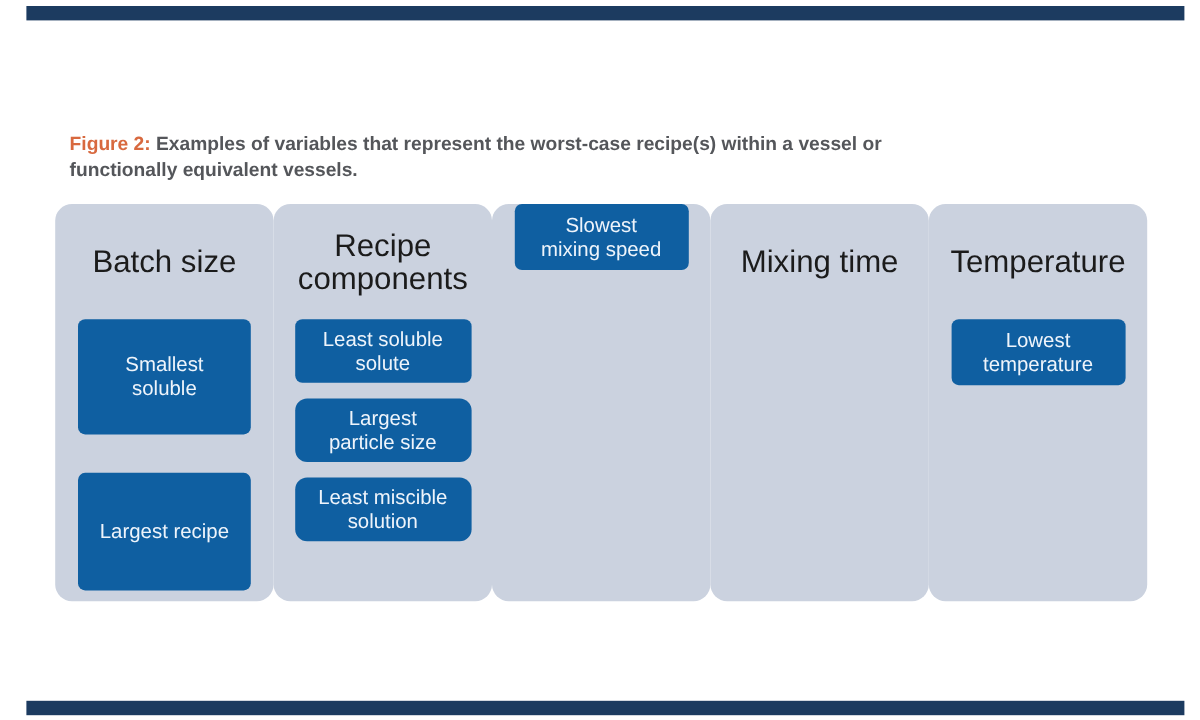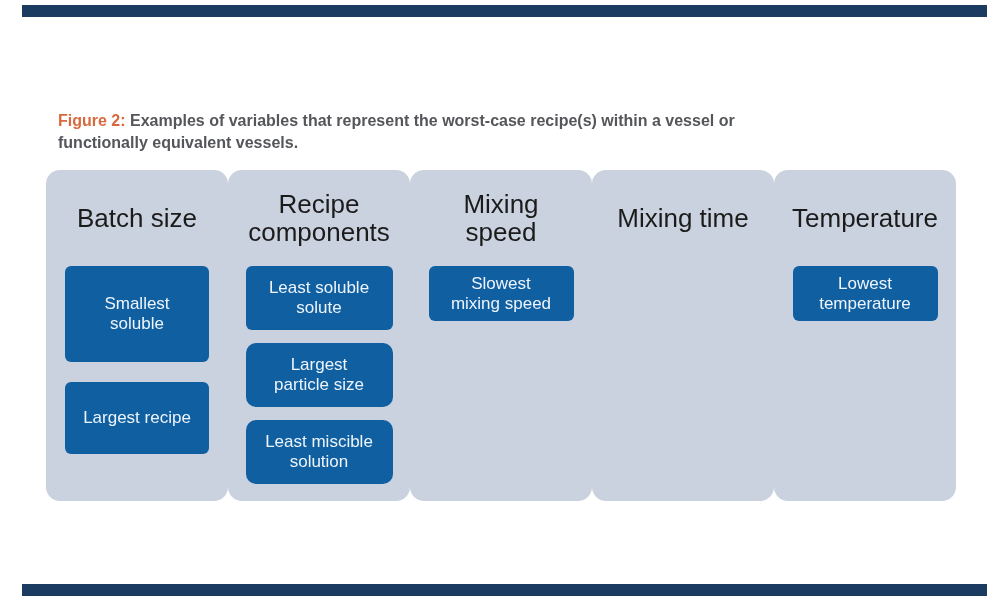--- a/index.html
+++ b/index.html
@@ -72,22 +72,22 @@
     display: flex;
     align-items: center;
     justify-content: center;
     text-align: center;
     color: var(--box-text);
     font-size: 17px;
     line-height: 20px;
     white-space: pre-line;
   }
   .b-tall  { width: 144px; height: 96px; }
-  .b-tall + .b-tall { margin-top: 20px; height: 72px; }
-  .b-mid   { width: 147px; height: 64px; }
+  .b-tall + .b-tall { margin-top: 32px; height: 98px; }
+  .b-mid   { width: 147px; height: 53px; }
   .b-mid + .b-mid { margin-top: 13px; border-radius: 10px; }
   .b-short { width: 145px; height: 55px; }
 </style>
 </head>
 <body>
 
 <div class="rule top"></div>
 <div class="rule bottom"></div>
 
 <p class="caption"><span class="prefix">Figure 2:</span> <span class="text">Examples of variables that represent the worst-case recipe(s) within a vessel or
@@ -107,22 +107,20 @@
 components</div>
     <div class="box b-mid">Least soluble
 solute</div>
     <div class="box b-mid">Largest
 particle size</div>
     <div class="box b-mid">Least miscible
 solution</div>
   </div>
 
   <div class="col">
-    <div class="header">Mixing
-speed</div>
     <div class="box b-short">Slowest
 mixing speed</div>
   </div>
 
   <div class="col">
     <div class="header">Mixing time</div>
   </div>
 
   <div class="col">
     <div class="header">Temperature</div>

